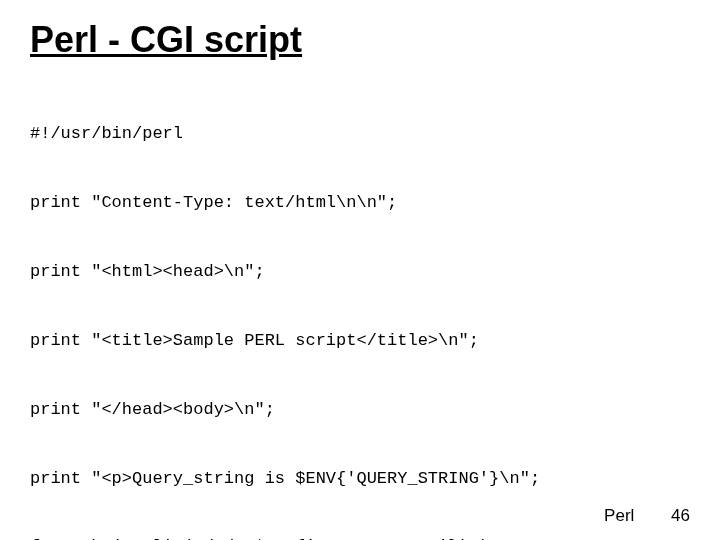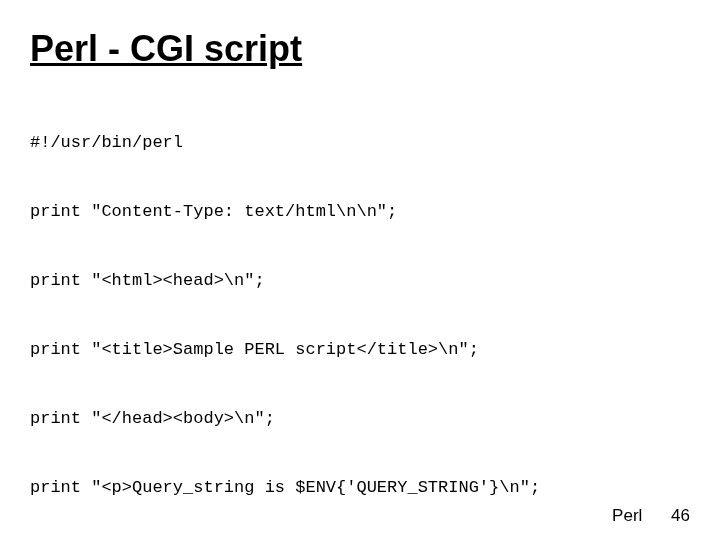--- a/index.html
+++ b/index.html
@@ -10,21 +10,21 @@
     background: #fff;
     font-family: "Comic Sans MS", "Comic Sans", cursive, sans-serif;
     color: #000;
     overflow: hidden;
   }
   .slide {
     position: relative;
     width: 720px;
     height: 540px;
     box-sizing: border-box;
-    padding: 29px 30px 20px 30px;
+    padding: 20px 30px 20px 30px;
   }
   .title {
     font-size: 36px;
     font-weight: bold;
     text-decoration: underline;
     margin: 0 0 18px 0;
     line-height: 1.1;
   }
   .code {
     font-family: "Courier New", Courier, monospace;
@@ -33,21 +33,21 @@
     white-space: pre;
   }
   .footer {
     position: absolute;
     bottom: 14px;
     right: 30px;
     font-size: 17px;
     font-family: "Comic Sans MS", "Comic Sans", cursive, sans-serif;
   }
   .footer .label {
-    margin-right: 24px;
+    margin-right: 32px;
   }
 </style>
 </head>
 <body>
 
 <div class="slide">
 
   <h1 class="title">Perl - CGI script</h1>
 
   <div class="code">

